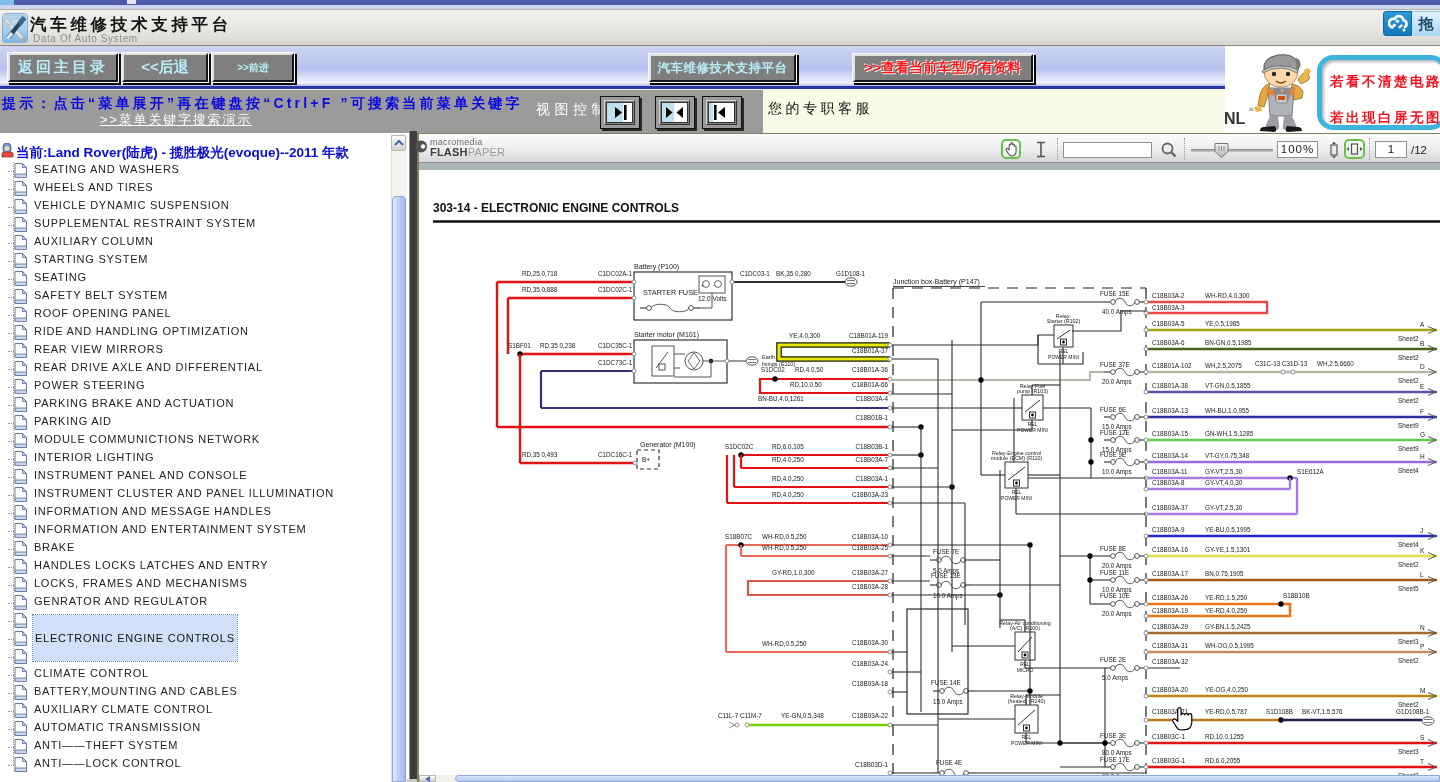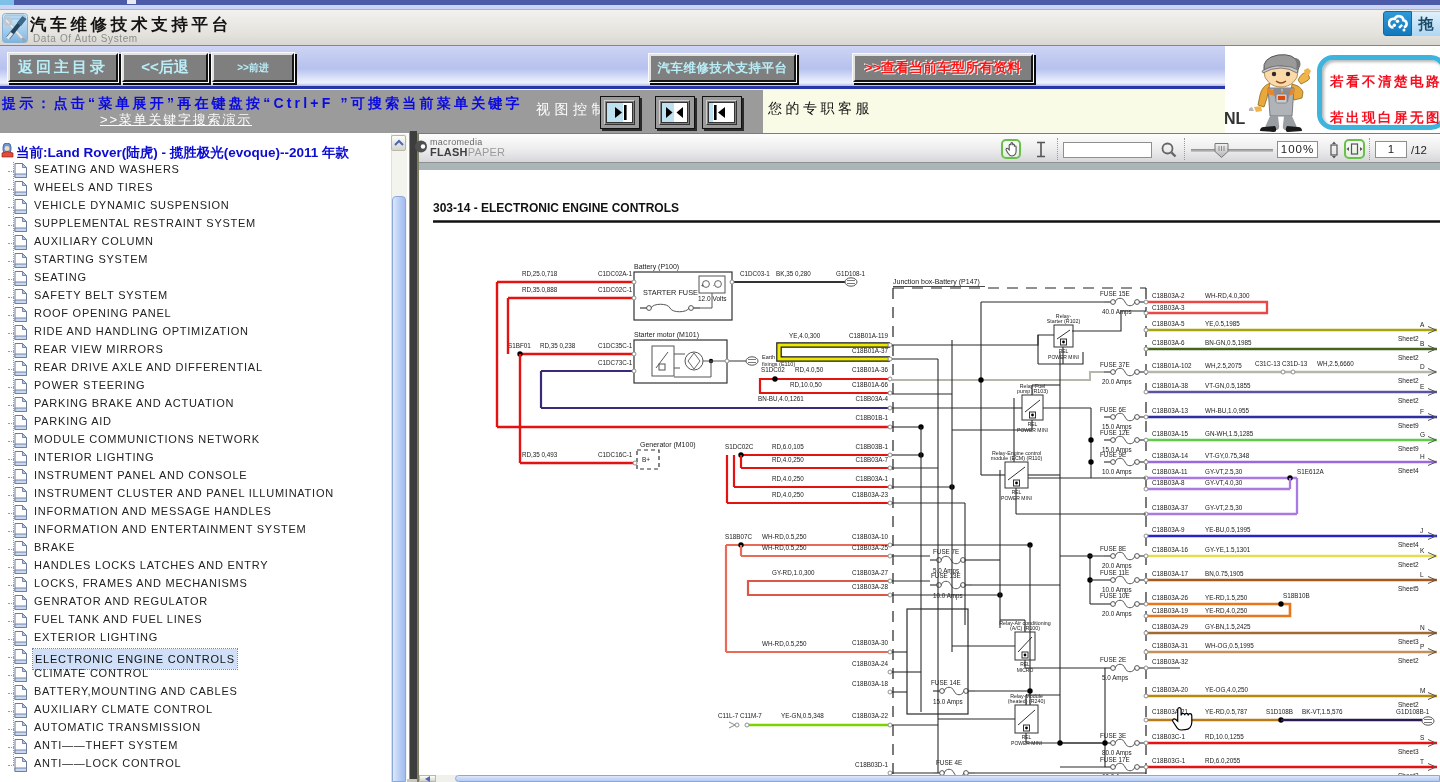--- a/index.html
+++ b/index.html
@@ -311,21 +311,21 @@
     <path d="M8.5 .5 l4 4 h-4z" fill="#b8ccec" stroke="#6a7a9a" stroke-width=".9"></path>
     <path d="M1 11 h11.5 V14.5 H1z" fill="#c8d8f0" stroke="#6a7a9a" stroke-width=".9"></path>
   </svg>
 <div class="ti ab" style="left:34px;top:631px">EXTERIOR LIGHTING</div>
 <div class="ab" style="left:8px;top:657px;width:6px;height:0;border-top:1px dotted #9a9a9a"></div>
 <svg class="ab" style="left:14px;top:649px" width="13" height="15" viewBox="0 0 13 15">
     <path d="M1 .5 h7.5 l4 4 V14.5 H1z" fill="#fff" stroke="#6a7a9a" stroke-width="1"></path>
     <path d="M8.5 .5 l4 4 h-4z" fill="#b8ccec" stroke="#6a7a9a" stroke-width=".9"></path>
     <path d="M1 11 h11.5 V14.5 H1z" fill="#c8d8f0" stroke="#6a7a9a" stroke-width=".9"></path>
   </svg>
-<div class="ti ab" style="left:33px;top:649px;padding:4px 2px;background:#cfe0f8;outline:1px dotted #6a8ab8;color:#111">ELECTRONIC ENGINE CONTROLS</div>
+<div class="ti ab" style="left:33px;top:615px;padding:17px 2px;background:#cfe0f8;outline:1px dotted #6a8ab8;color:#111">ELECTRONIC ENGINE CONTROLS</div>
 <div class="ab" style="left:8px;top:675px;width:6px;height:0;border-top:1px dotted #9a9a9a"></div>
 <svg class="ab" style="left:14px;top:667px" width="13" height="15" viewBox="0 0 13 15">
     <path d="M1 .5 h7.5 l4 4 V14.5 H1z" fill="#fff" stroke="#6a7a9a" stroke-width="1"></path>
     <path d="M8.5 .5 l4 4 h-4z" fill="#b8ccec" stroke="#6a7a9a" stroke-width=".9"></path>
     <path d="M1 11 h11.5 V14.5 H1z" fill="#c8d8f0" stroke="#6a7a9a" stroke-width=".9"></path>
   </svg>
 <div class="ti ab" style="left:34px;top:667px">CLIMATE CONTROL</div>
 <div class="ab" style="left:8px;top:693px;width:6px;height:0;border-top:1px dotted #9a9a9a"></div>
 <svg class="ab" style="left:14px;top:685px" width="13" height="15" viewBox="0 0 13 15">
     <path d="M1 .5 h7.5 l4 4 V14.5 H1z" fill="#fff" stroke="#6a7a9a" stroke-width="1"></path>

